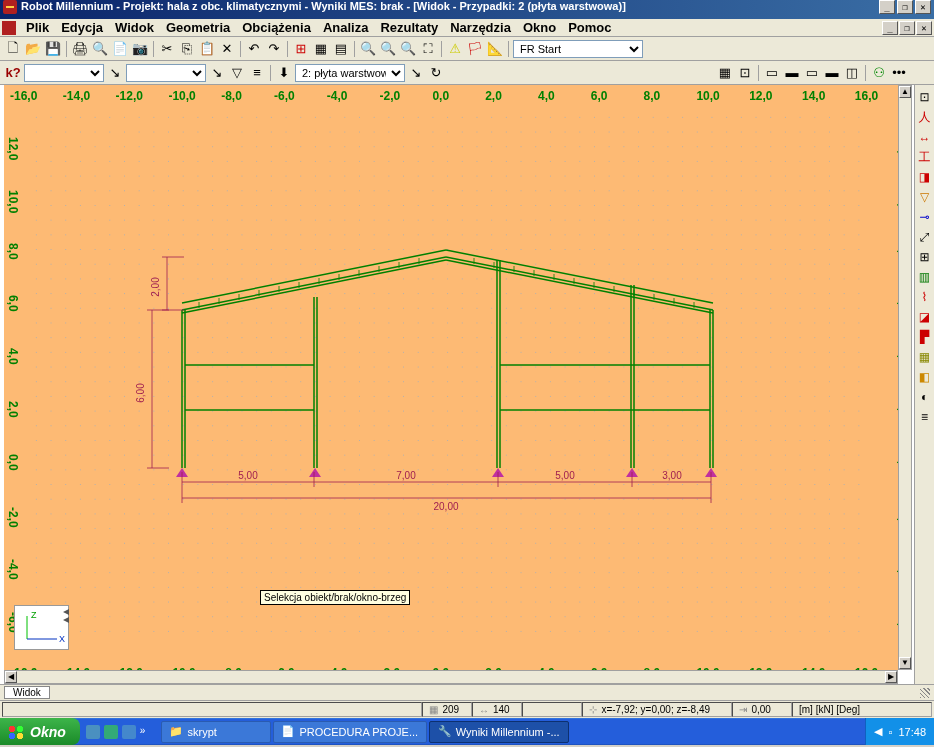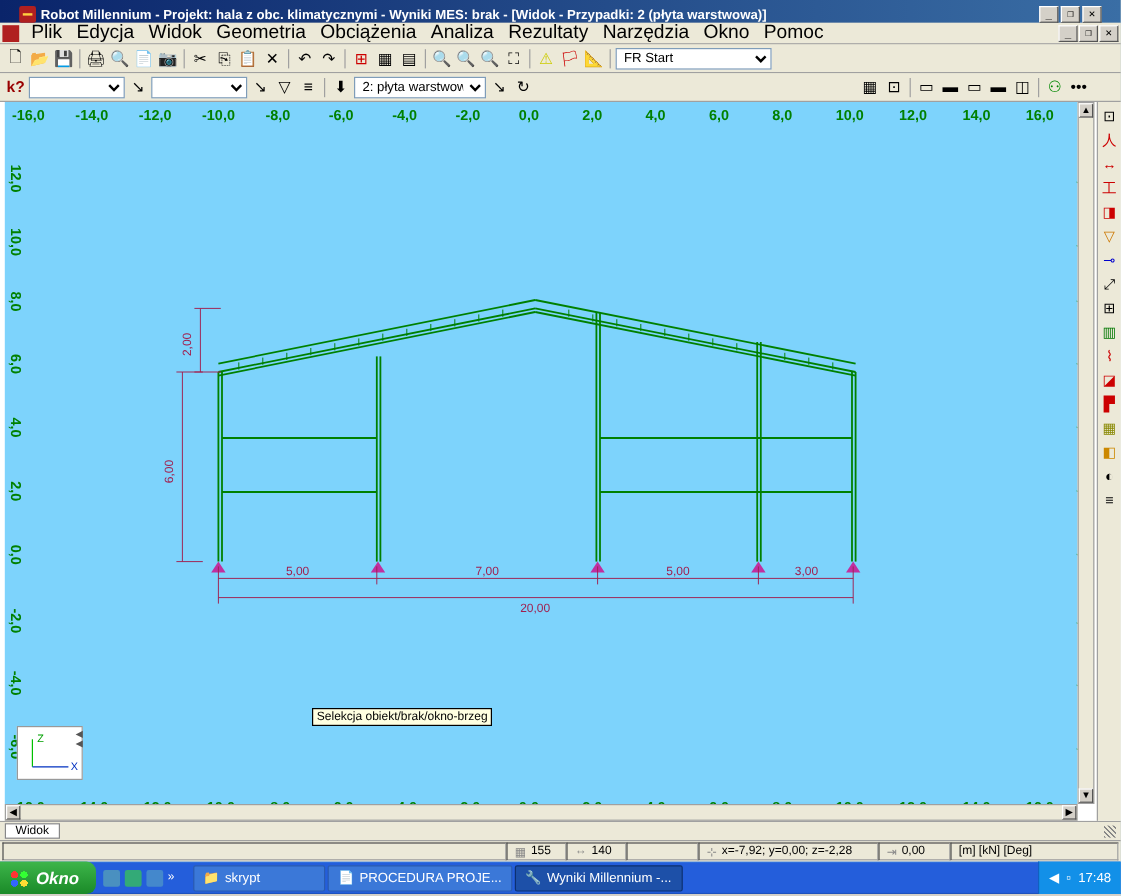--- a/index.html
+++ b/index.html
@@ -1,36 +1,36 @@
 <!DOCTYPE html>
 <html><head>
 <meta charset="utf-8">
 <style>
   * { box-sizing: border-box; margin: 0; padding: 0; }
   body { font-family: "Tahoma", Arial, sans-serif; font-size: 11px; background: #d4d0c8; overflow: hidden; width: 934px; height: 747px; }
   
-  .titlebar { background: linear-gradient(to right, #0a246a, #3a6ea5); color: #fff; height: 19px; display: flex; align-items: flex-end; padding: 0 16px; }
+  .titlebar { background: linear-gradient(to right, #0a246a, #3a6ea5); color: #fff; height: 19px; display: flex; align-items: flex-start; padding: 0 3px; }
   .titlebar-icon { width: 14px; height: 14px; background: #b02020; margin-right: 4px; border-radius: 2px; position: relative; }
   .titlebar-icon::before { content: ""; position: absolute; left: 3px; top: 6px; width: 8px; height: 2px; background: #ffd040; }
   .titlebar-text { flex: 1; font-weight: bold; font-size: 11px; white-space: nowrap; }
   .titlebar-buttons { display: flex; gap: 2px; }
   .titlebar-btn { width: 16px; height: 14px; background: #d4d0c8; border: 1px solid #fff; border-right-color: #555; border-bottom-color: #555; font-size: 9px; font-family: "Marlett", monospace; text-align: center; line-height: 12px; color: #000; cursor: default; }
 
   .menubar { background: #ece9d8; height: 18px; display: flex; align-items: center; padding: 0 2px; border-bottom: 1px solid #a0a0a0; }
   .menubar .sys-icon { width: 14px; height: 14px; background: #b02020; margin-right: 4px; }
-  .menu-item { padding: 0 6px; cursor: default; font-size: 16px; }
+  .menu-item { padding: 0 6px; cursor: default; font-size: 13px; font-weight: bold; }
   .menubar .controls { display: flex; gap: 1px; margin-left: auto; }
 
   .toolbar { background: #ece9d8; height: 24px; display: flex; align-items: center; padding: 2px 4px; border-bottom: 1px solid #a0a0a0; gap: 2px; }
   .tb-btn { width: 18px; height: 18px; display: inline-flex; align-items: center; justify-content: center; font-size: 13px; cursor: default; border: 1px solid transparent; }
   .tb-sep { width: 1px; height: 16px; background: #a0a0a0; margin: 0 2px; }
   .tb-select { height: 18px; font-size: 11px; border: 1px solid #7f9db9; background: #fff; padding: 0 2px; }
   
   .canvas-wrapper { position: relative; background: #fff; }
-  .canvas-main { position: absolute; left: 4px; top: 0; right: 36px; bottom: 14px; background: #7dd3fc; overflow: hidden; }
+  .canvas-main { position: absolute; left: 4px; top: 0; right: 36px; bottom: 14px; background: #fdba74; overflow: hidden; }
   .right-palette { position: absolute; right: 0; top: 0; width: 20px; height: 100%; background: #ece9d8; border-left: 1px solid #a0a0a0; display: flex; flex-direction: column; align-items: center; padding-top: 4px; gap: 4px; }
   .pal-btn { width: 16px; height: 16px; font-size: 12px; display: flex; align-items: center; justify-content: center; cursor: default; }
   
   .scrollbar-h { position: absolute; left: 4px; right: 36px; bottom: 0; height: 14px; background: #ece9d8; border: 1px solid #a0a0a0; }
   .scrollbar-v { position: absolute; right: 22px; top: 0; bottom: 14px; width: 14px; background: #ece9d8; border: 1px solid #a0a0a0; }
   .sb-arrow { width: 12px; height: 12px; background: #d4d0c8; border: 1px solid #fff; border-right-color: #555; border-bottom-color: #555; position: absolute; font-size: 8px; text-align: center; line-height: 10px; }
   
   .axis-label { position: absolute; color: #008000; font-weight: bold; font-size: 12px; font-family: Arial; }
   
   .view-tab-row { background: #ece9d8; height: 16px; border-top: 1px solid #a0a0a0; display: flex; align-items: center; padding: 0 4px; }
@@ -359,30 +359,30 @@
 <div class="view-tab-row">
   <div class="view-tab">Widok</div>
   <div style="flex:1"></div>
   <div style="width:10px;height:10px;background:repeating-linear-gradient(45deg,#888 0 1px,transparent 1px 3px)"></div>
 </div>
 
 <div class="statusbar">
   <div class="status-cell" style="width:420px"></div>
   <div class="status-cell" style="width:50px">
     <span style="color:#888;margin-right:4px">▦</span>
-      <span>155</span>
+      <span>209</span>
   </div>
   <div class="status-cell" style="width:50px">
     <span style="color:#888;margin-right:4px">↔</span>
       <span>140</span>
   </div>
   <div class="status-cell" style="width:60px"></div>
   <div class="status-cell" style="width:150px">
     <span style="color:#888;margin-right:4px">⊹</span>
-      <span>x=-7,92; y=0,00; z=-2,28</span>
+      <span>x=-7,92; y=0,00; z=-8,49</span>
   </div>
   <div class="status-cell" style="width:60px">
     <span style="color:#888;margin-right:4px">⇥</span>
       <span>0,00</span>
   </div>
   <div class="status-cell" style="flex:1">[m] [kN] [Deg]</div>
 </div>
 
 <div class="taskbar">
   <div class="start-btn">Okno</div>

